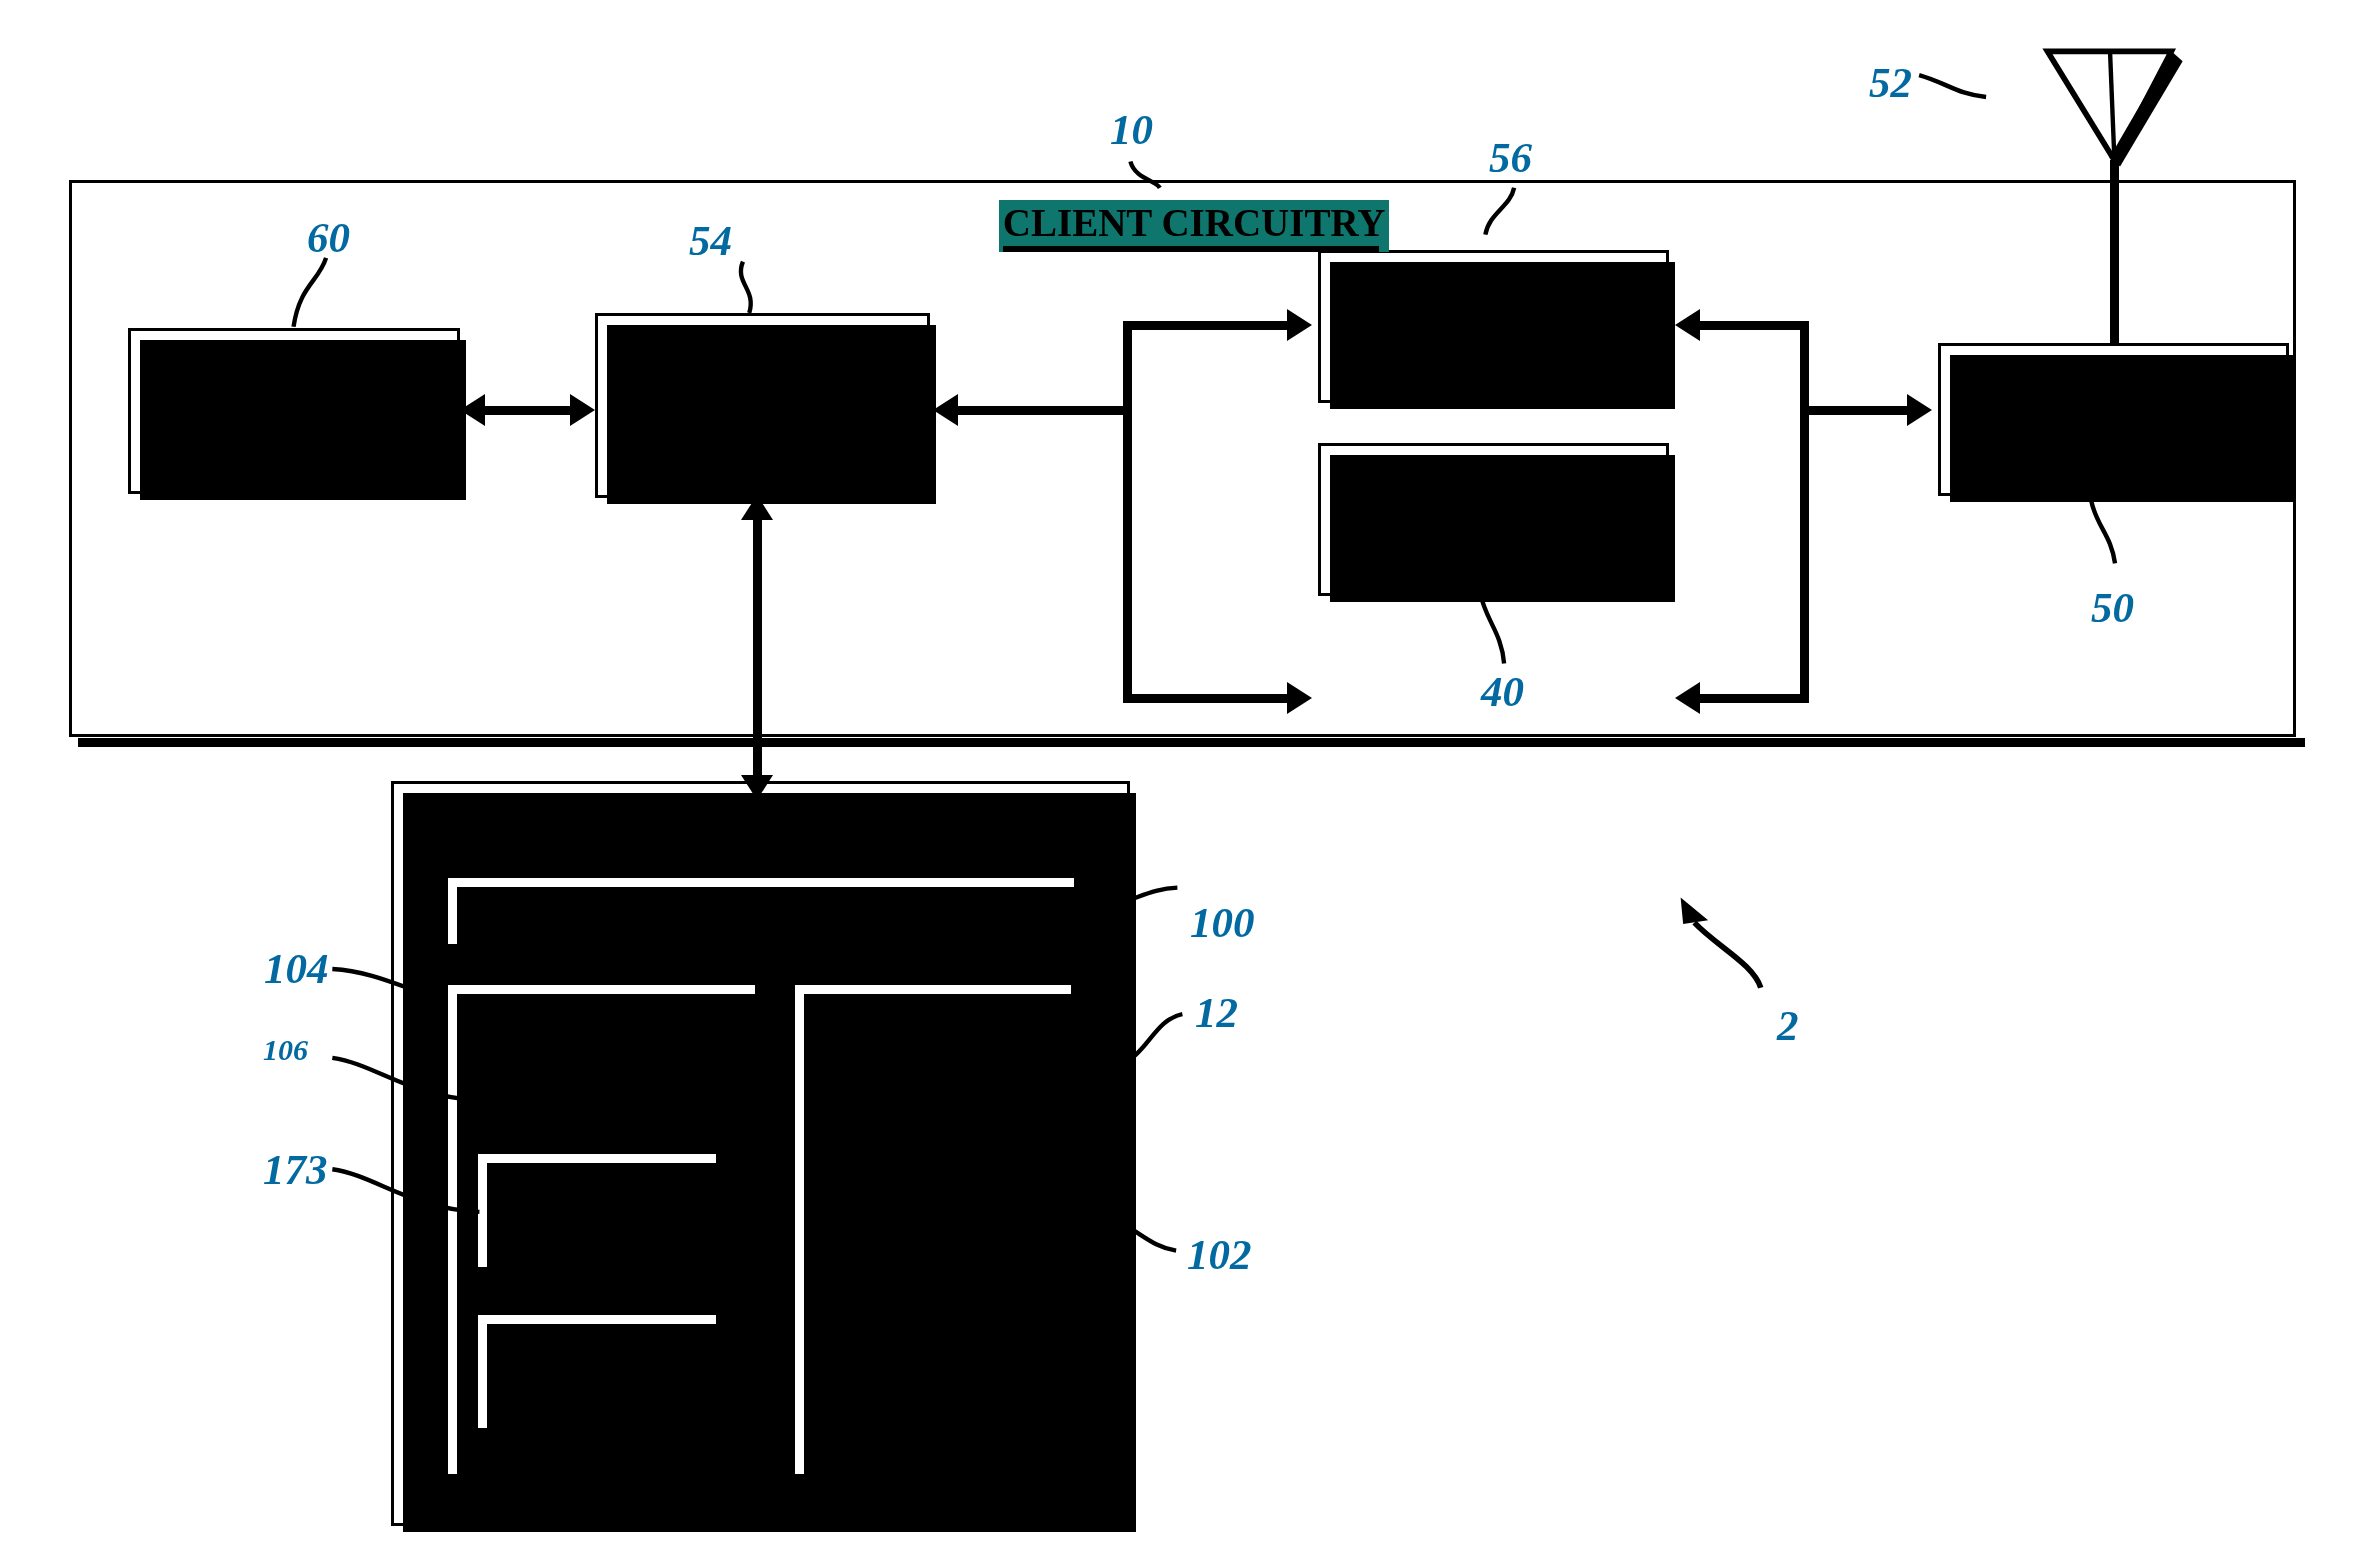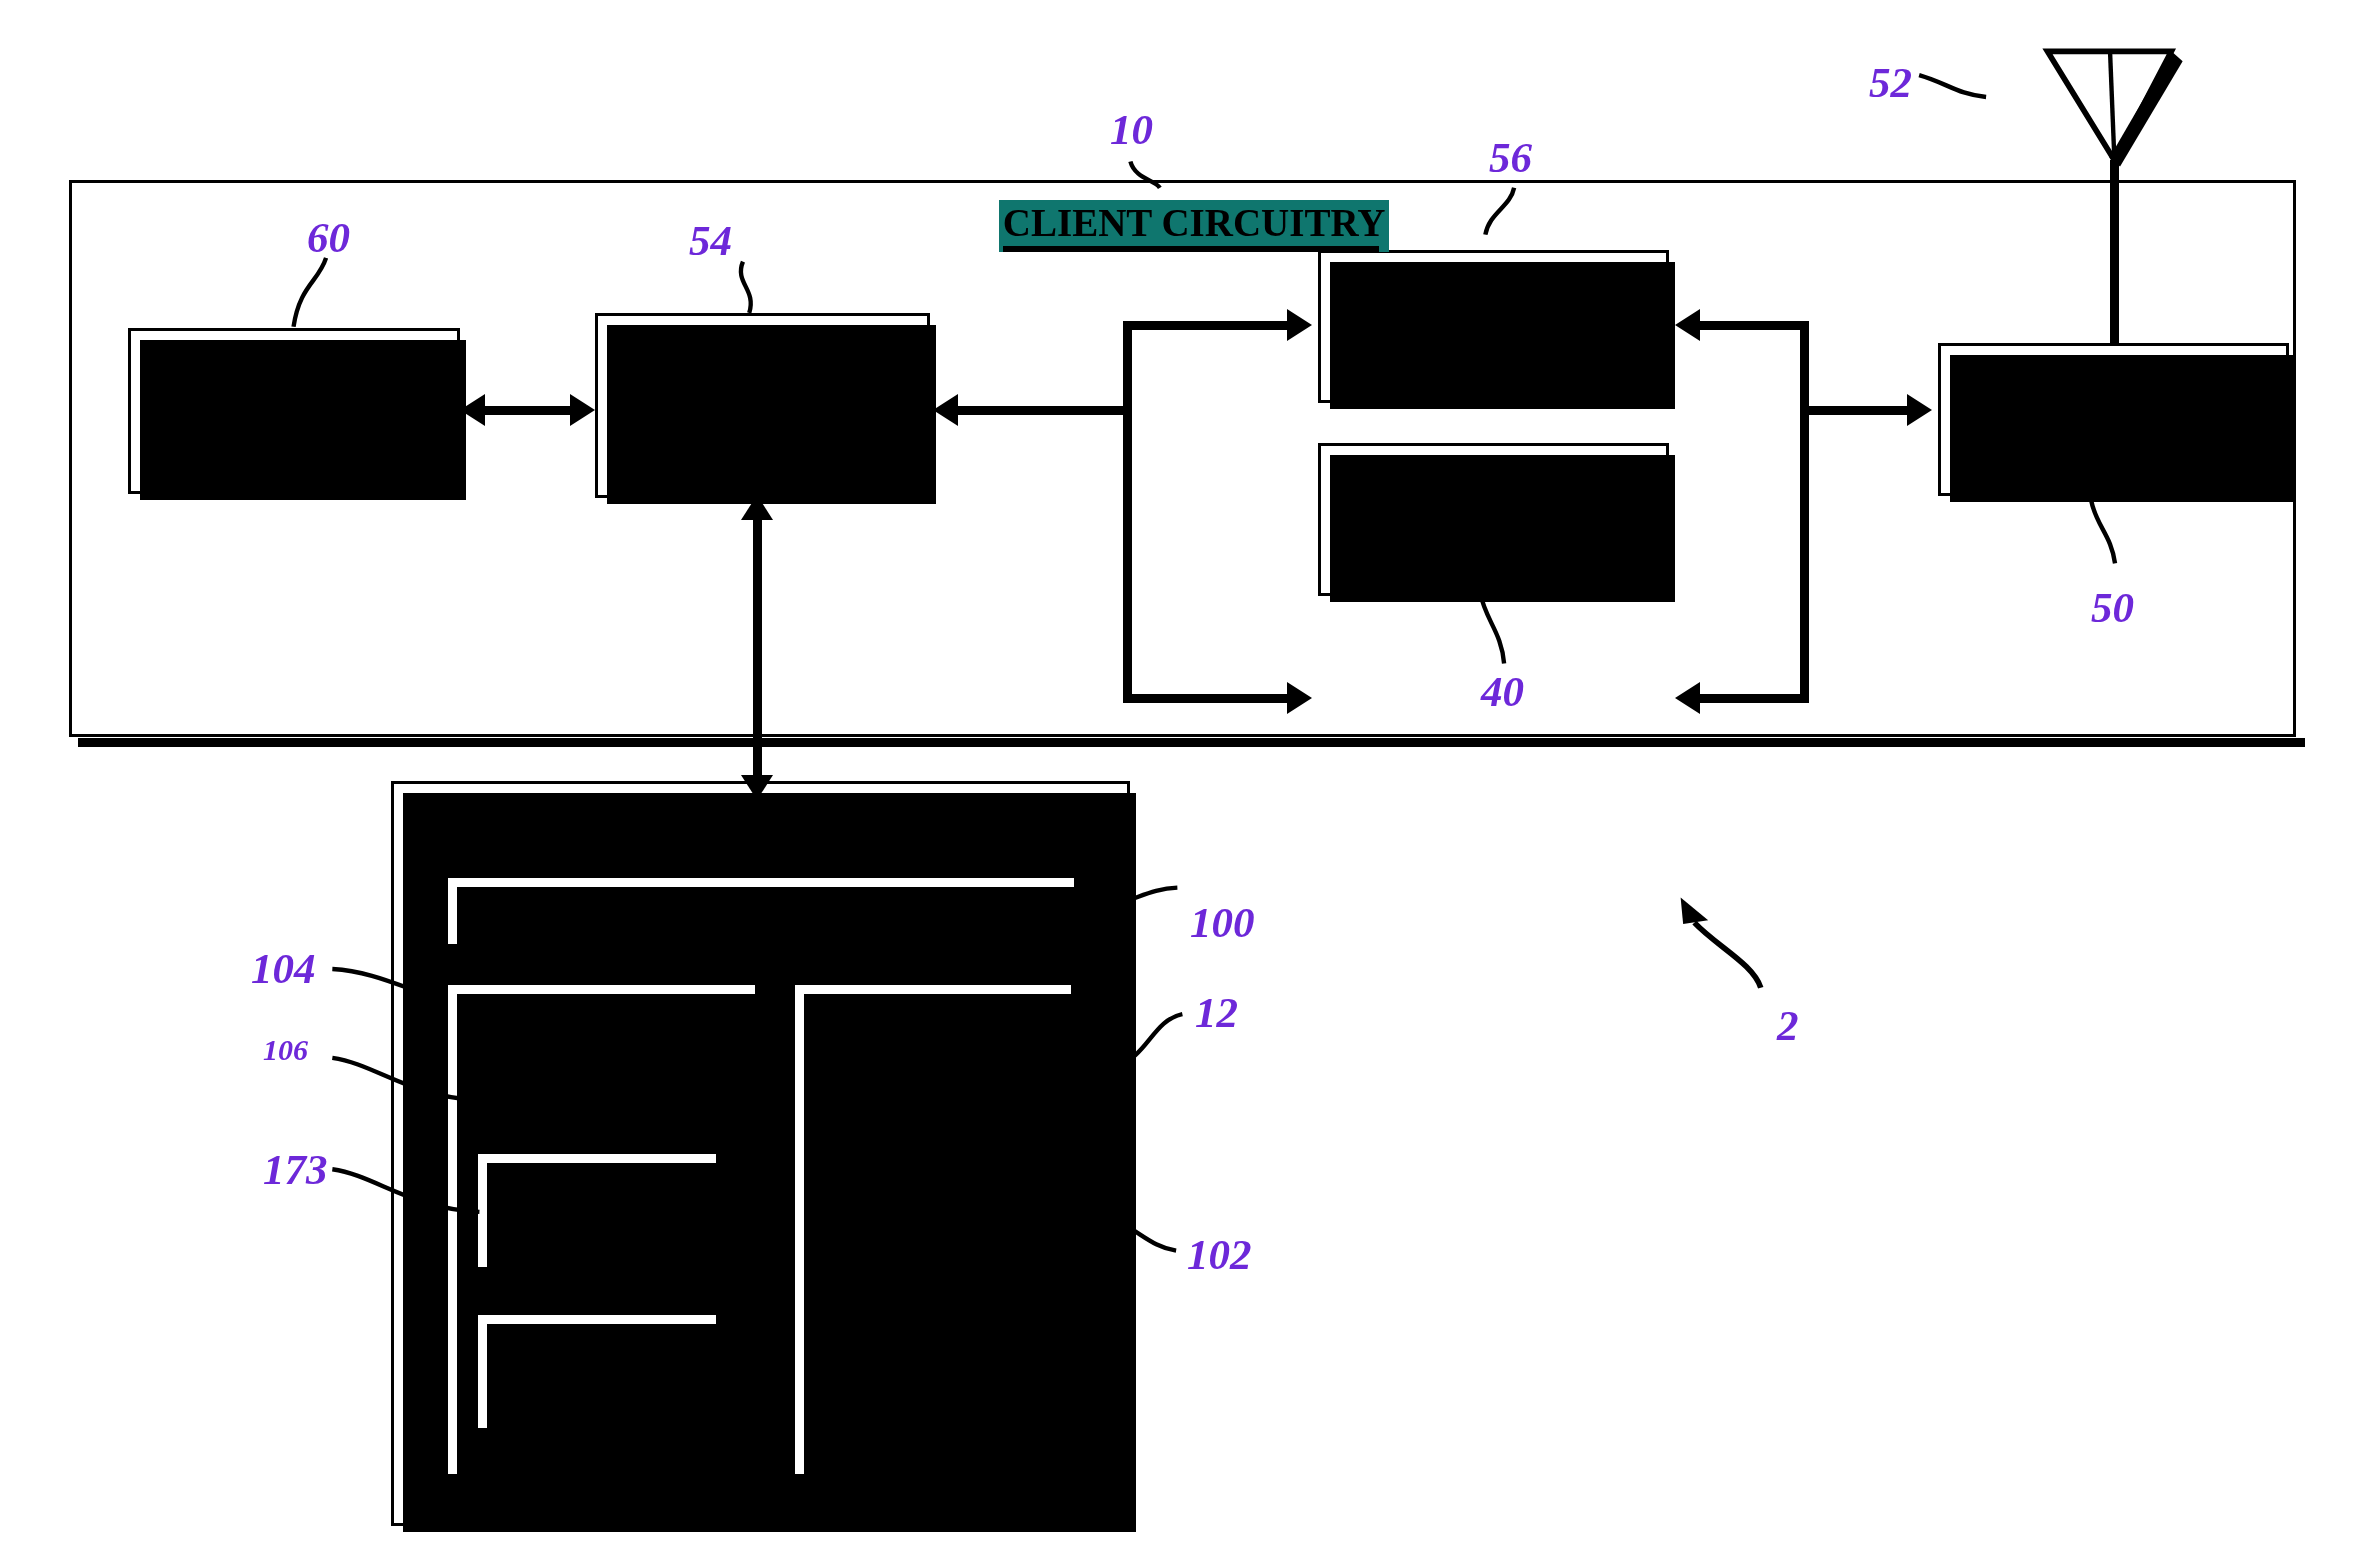--- a/index.html
+++ b/index.html
@@ -80,21 +80,21 @@
     background: #000;
     margin-top: 1.3px;
   }
 
   
   .ref {
     position: absolute;
     font-family: "Liberation Serif", "DejaVu Serif", serif;
     font-style: italic;
     font-weight: 700;
-    color: #6d28d9;
+    color: #0369a1;
     white-space: nowrap;
     z-index: 9;
   }
 
   
   .hline, .vline {
     position: absolute;
     background: #000;
     z-index: 4;
   }
@@ -286,19 +286,19 @@
   <div class="pbox sh" style="left:792px; top:982px; width:282px; height:495px; font-size:33px;">
     <span class="lbl">
       <span>SYSTEMS</span><br>
       <span>DATABASE</span>
     </span>
   </div>
 
   <div class="ref" style="left:1190px; top:898px; font-size:43px;">100</div>
   <div class="ref" style="left:1195px; top:988px; font-size:43px;">12</div>
   <div class="ref" style="left:1187px; top:1230px; font-size:43px;">102</div>
-  <div class="ref" style="left:251px; top:944px; font-size:43px;">104</div>
+  <div class="ref" style="left:264px; top:944px; font-size:43px;">104</div>
   <div class="ref" style="left:263px; top:1033px; font-size:30px;">106</div>
   <div class="ref" style="left:263px; top:1145px; font-size:43px;">173</div>
   <div class="ref" style="left:1777px; top:1001px; font-size:43px;">2</div>
 
 </div>
 
 
 </body></html>

